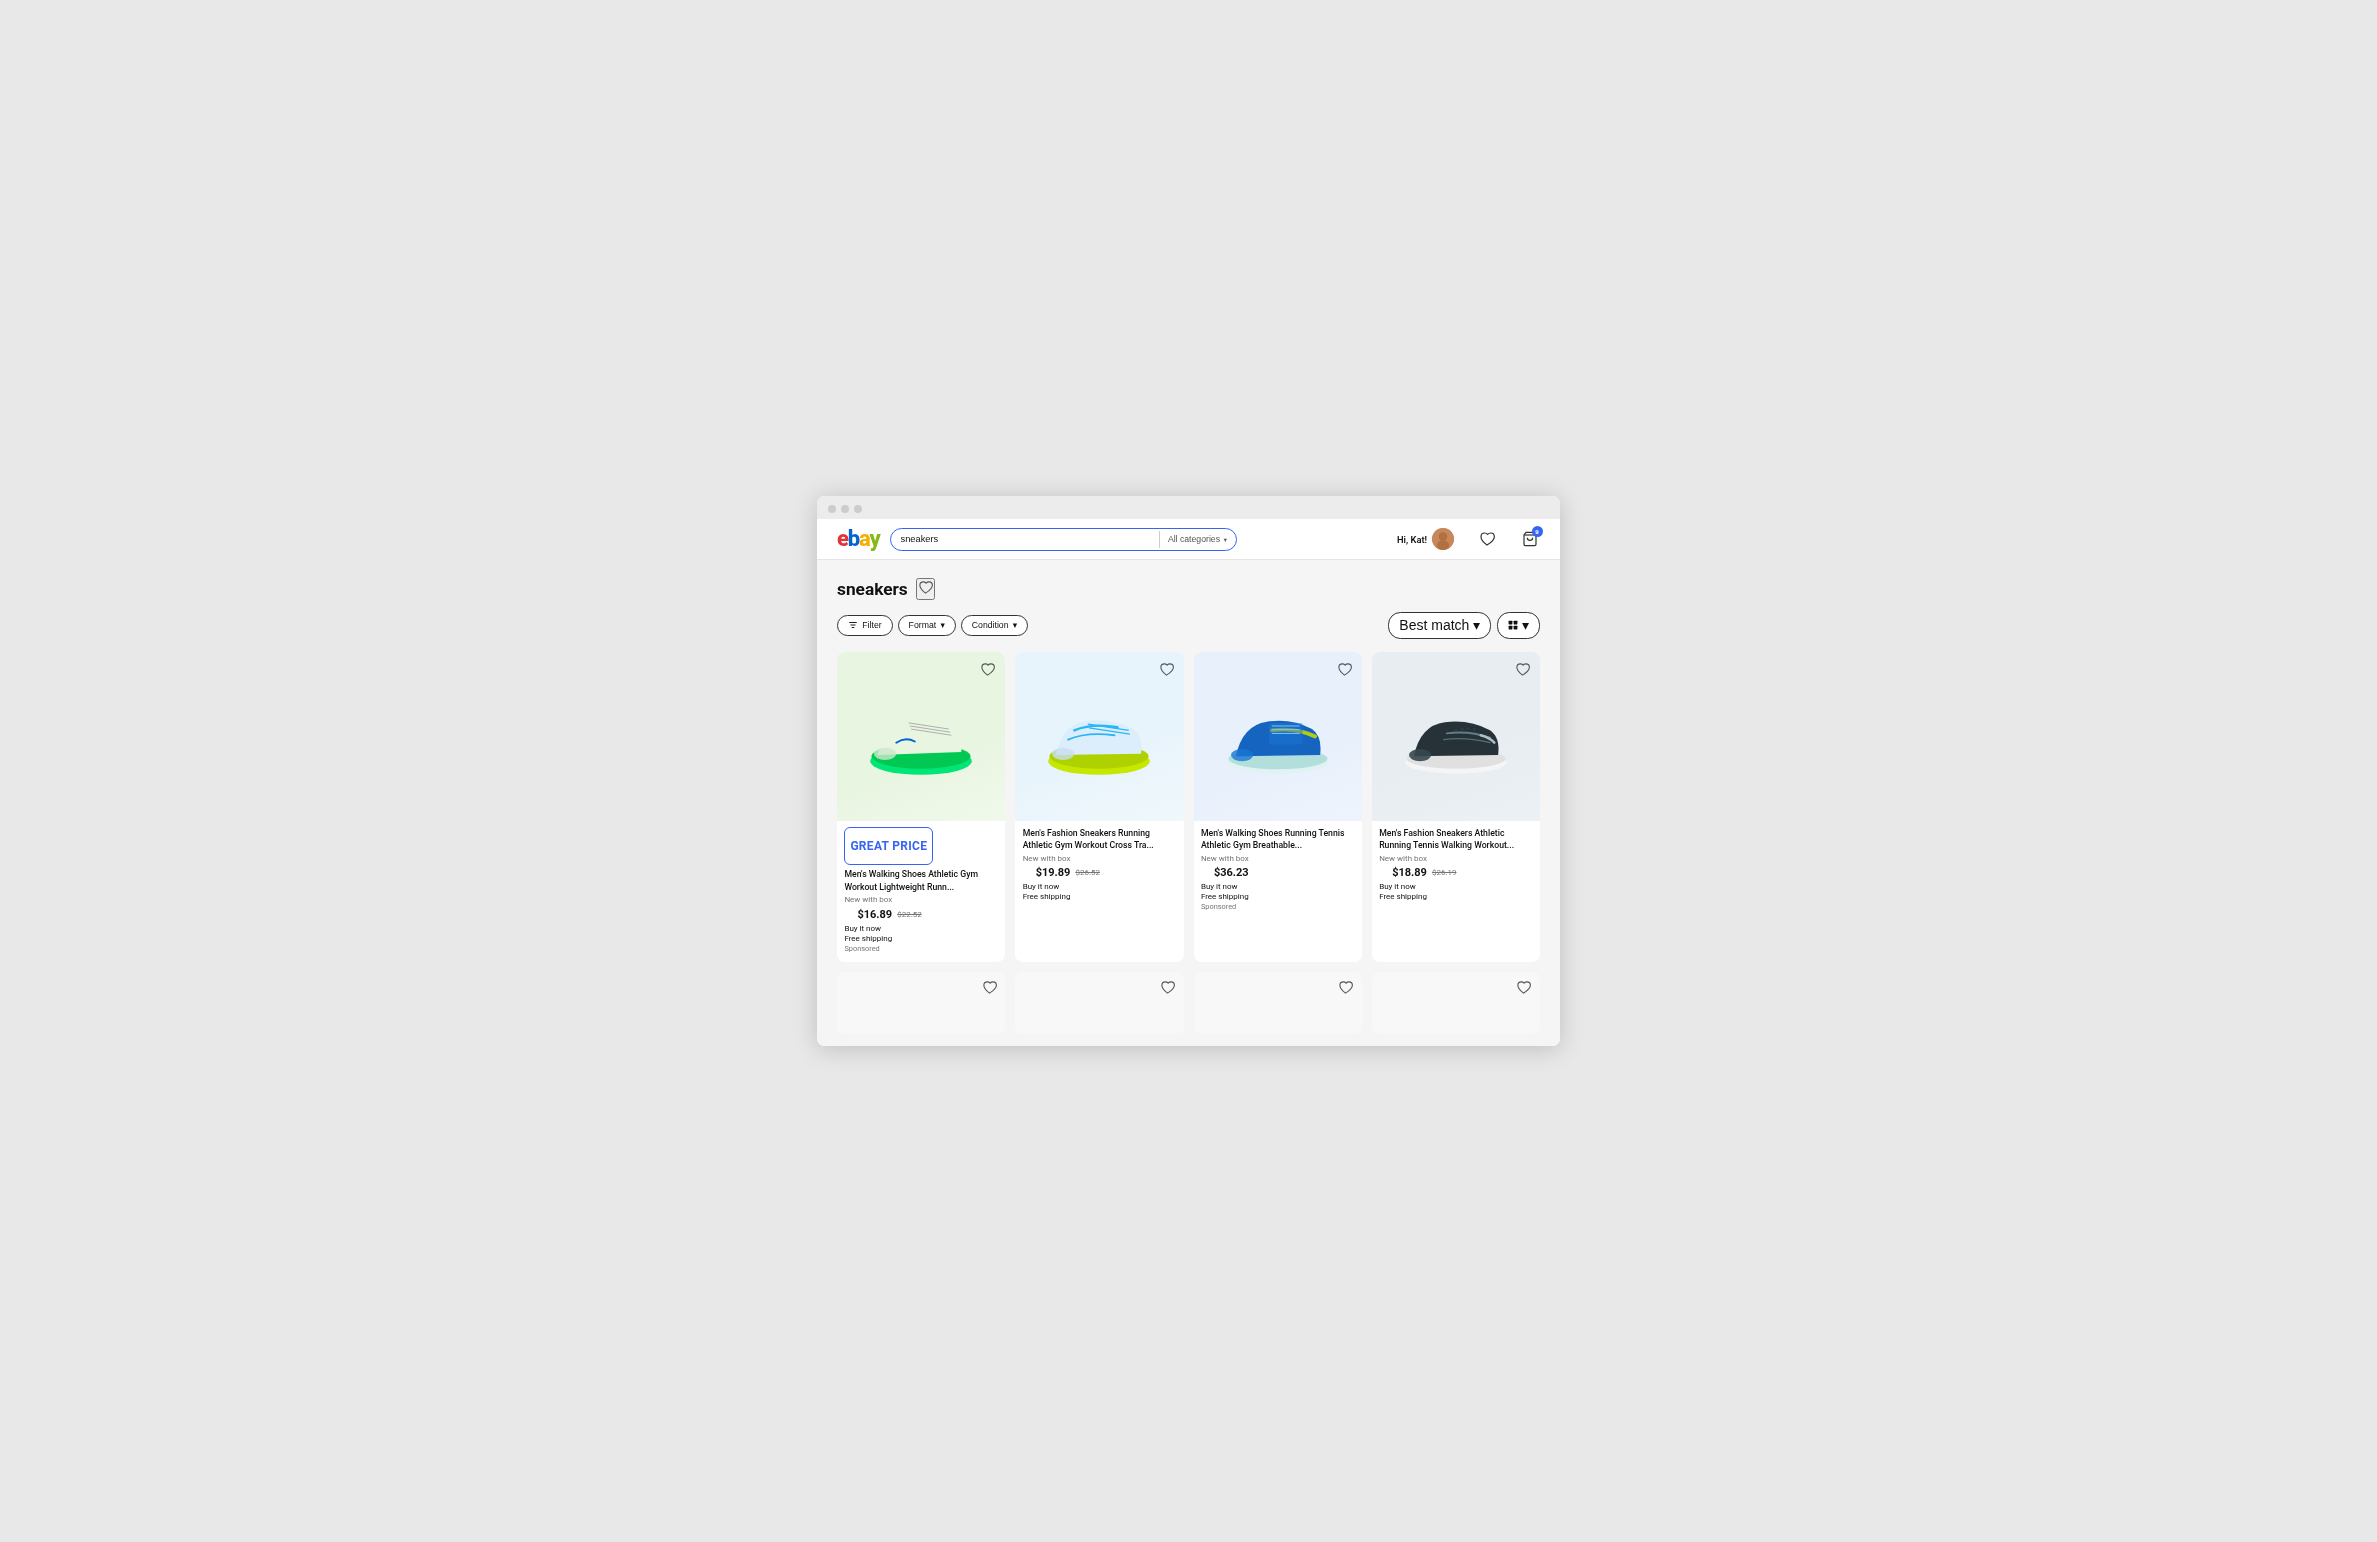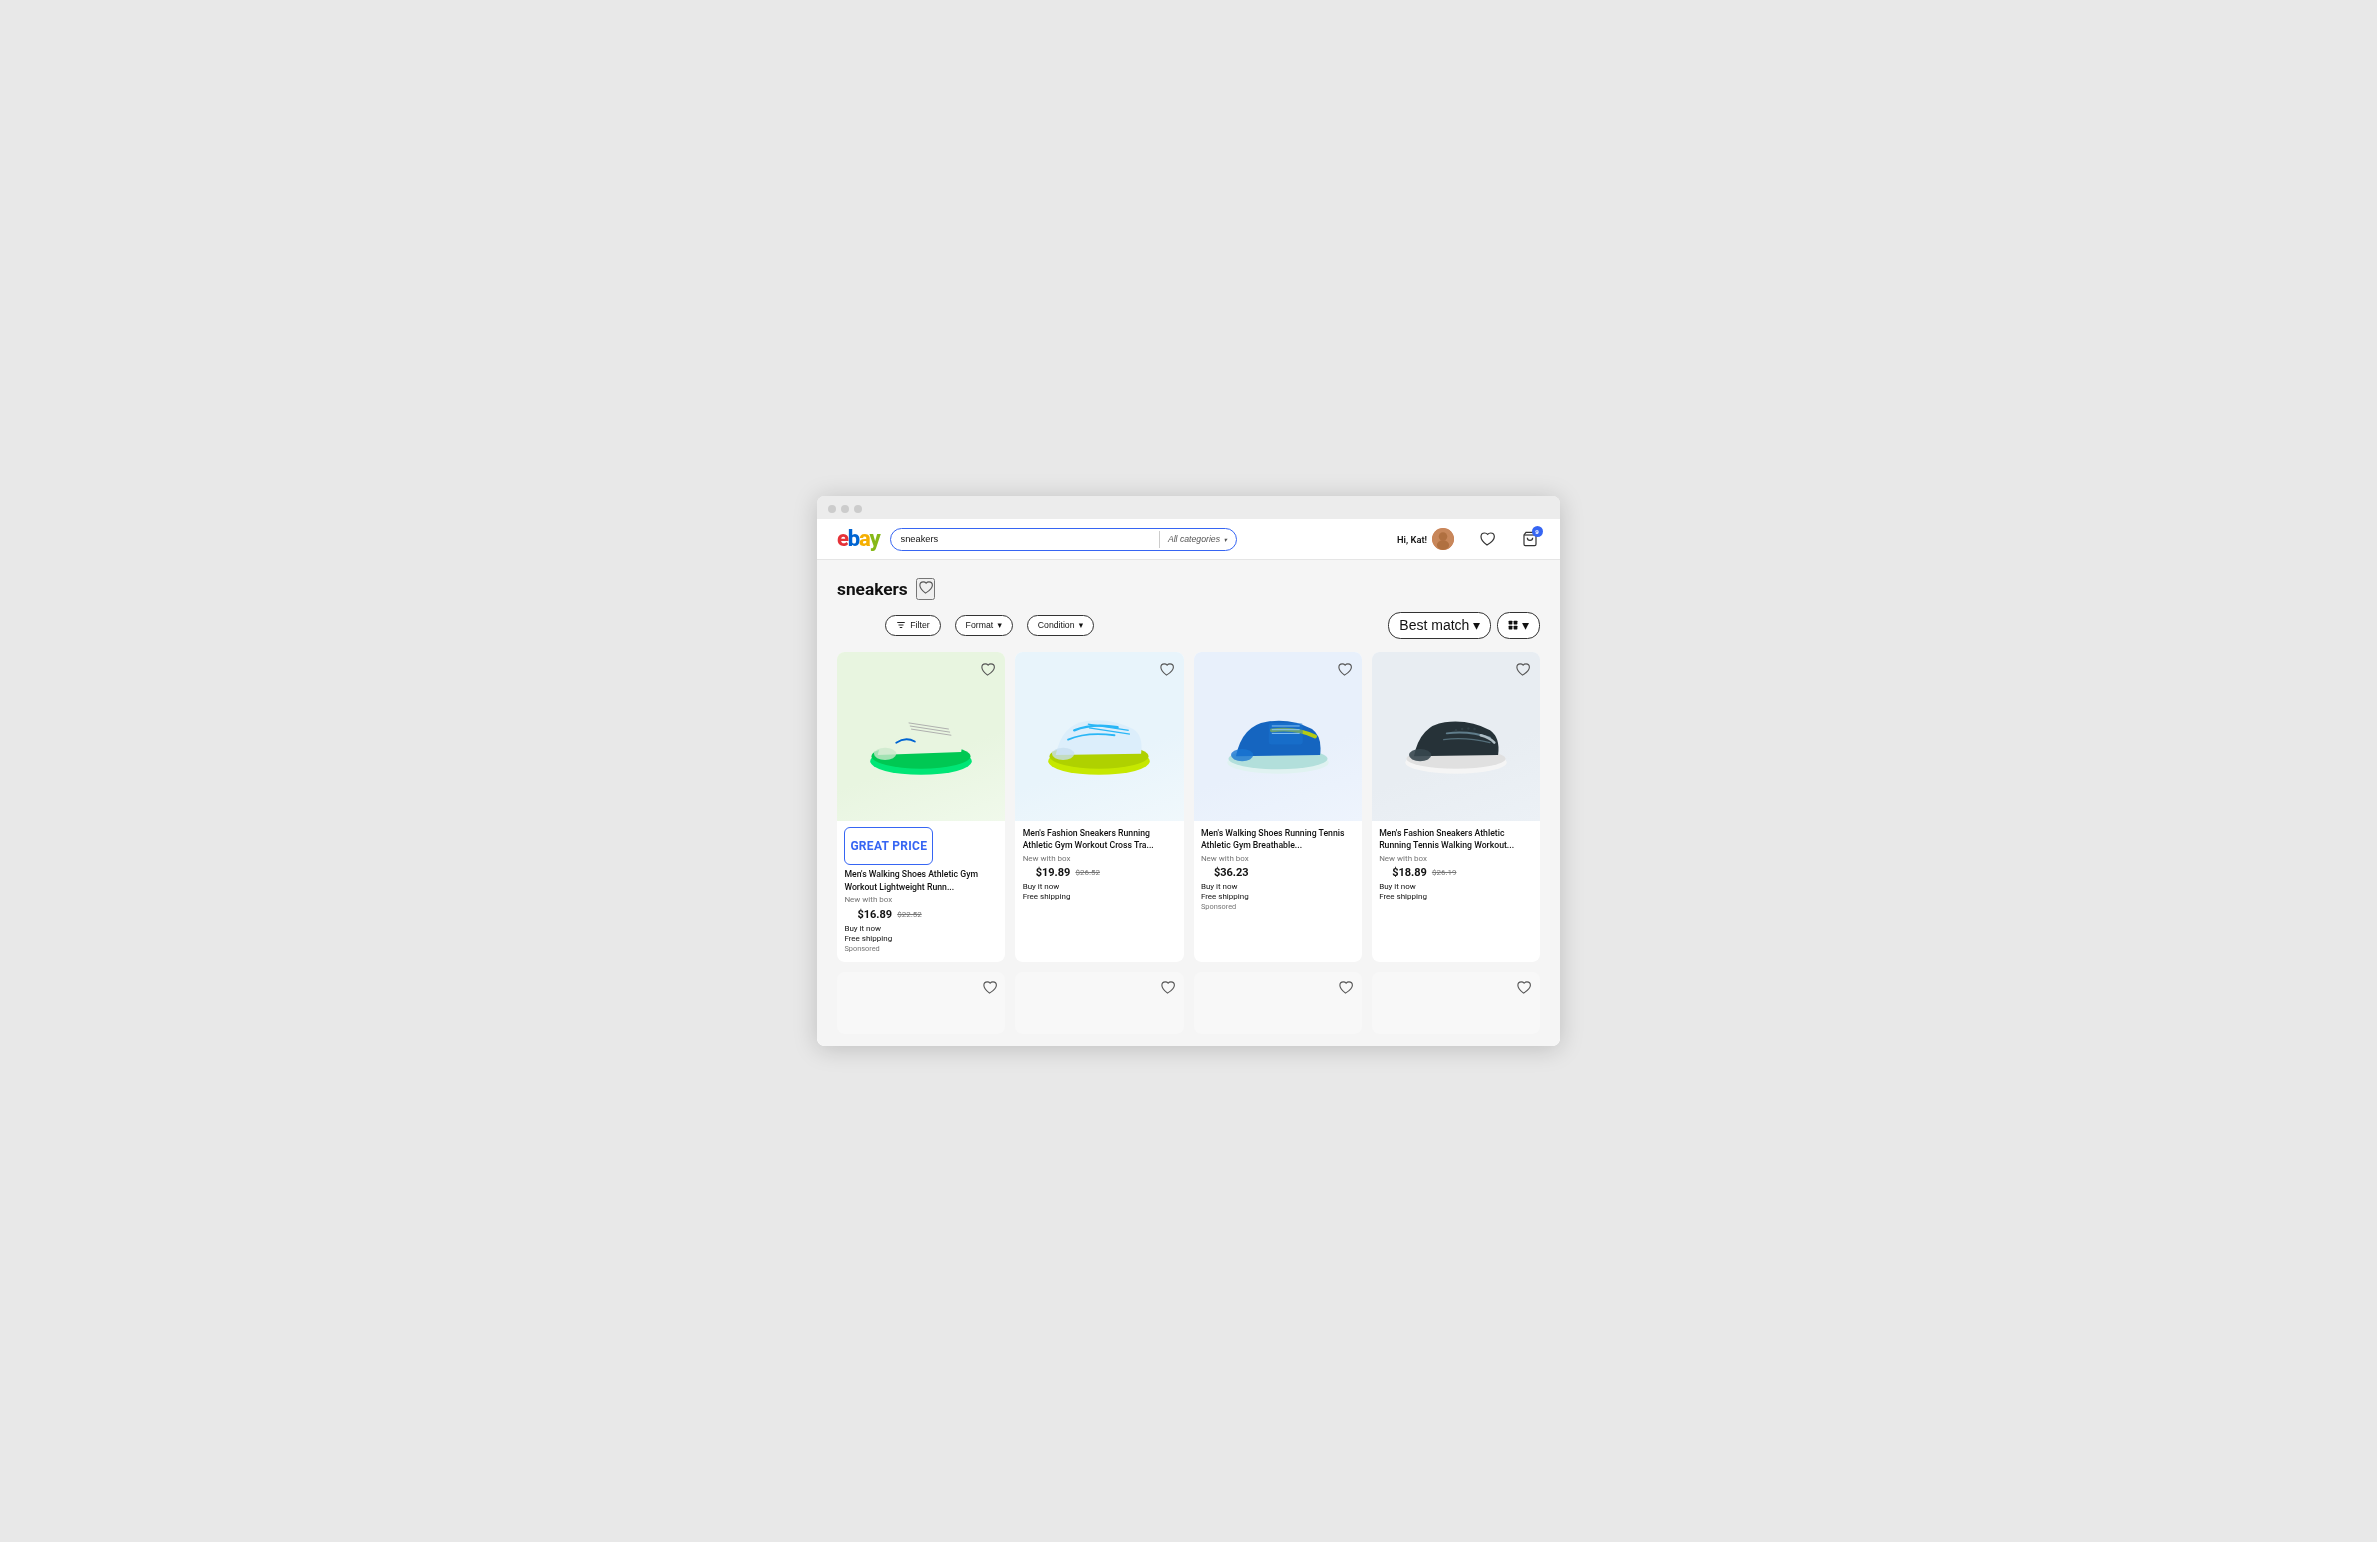--- a/index.html
+++ b/index.html
@@ -85,21 +85,20 @@
       display: flex;
       align-items: center;
       padding: 0 8.7px;
       gap: 3.7px;
       cursor: pointer;
       font-size: 8.7px;
       color: #555;
       background: transparent;
       border: none;
       outline: none;
-      font-style: italic;
     }
     .chevron-small {
       font-size: 6.2px;
       color: #555;
     }
     .header-actions {
       display: flex;
       align-items: center;
       gap: 22px;
       margin-left: auto;
@@ -161,23 +160,22 @@
       color: #111;
     }
     .title-heart {
       cursor: pointer;
       color: #555;
     }
     
     .filter-row {
       display: flex;
       align-items: center;
-      gap: 14px;
+      gap: 5px;
       margin-bottom: 13.6px;
-      margin-left: 48px;
     }
     .filter-btn {
       display: flex;
       align-items: center;
       gap: 4.3px;
       border: 0.9px solid #333;
       border-radius: 12.4px;
       background: #fff;
       padding: 4.3px 10px;
       font-size: 8.7px;

